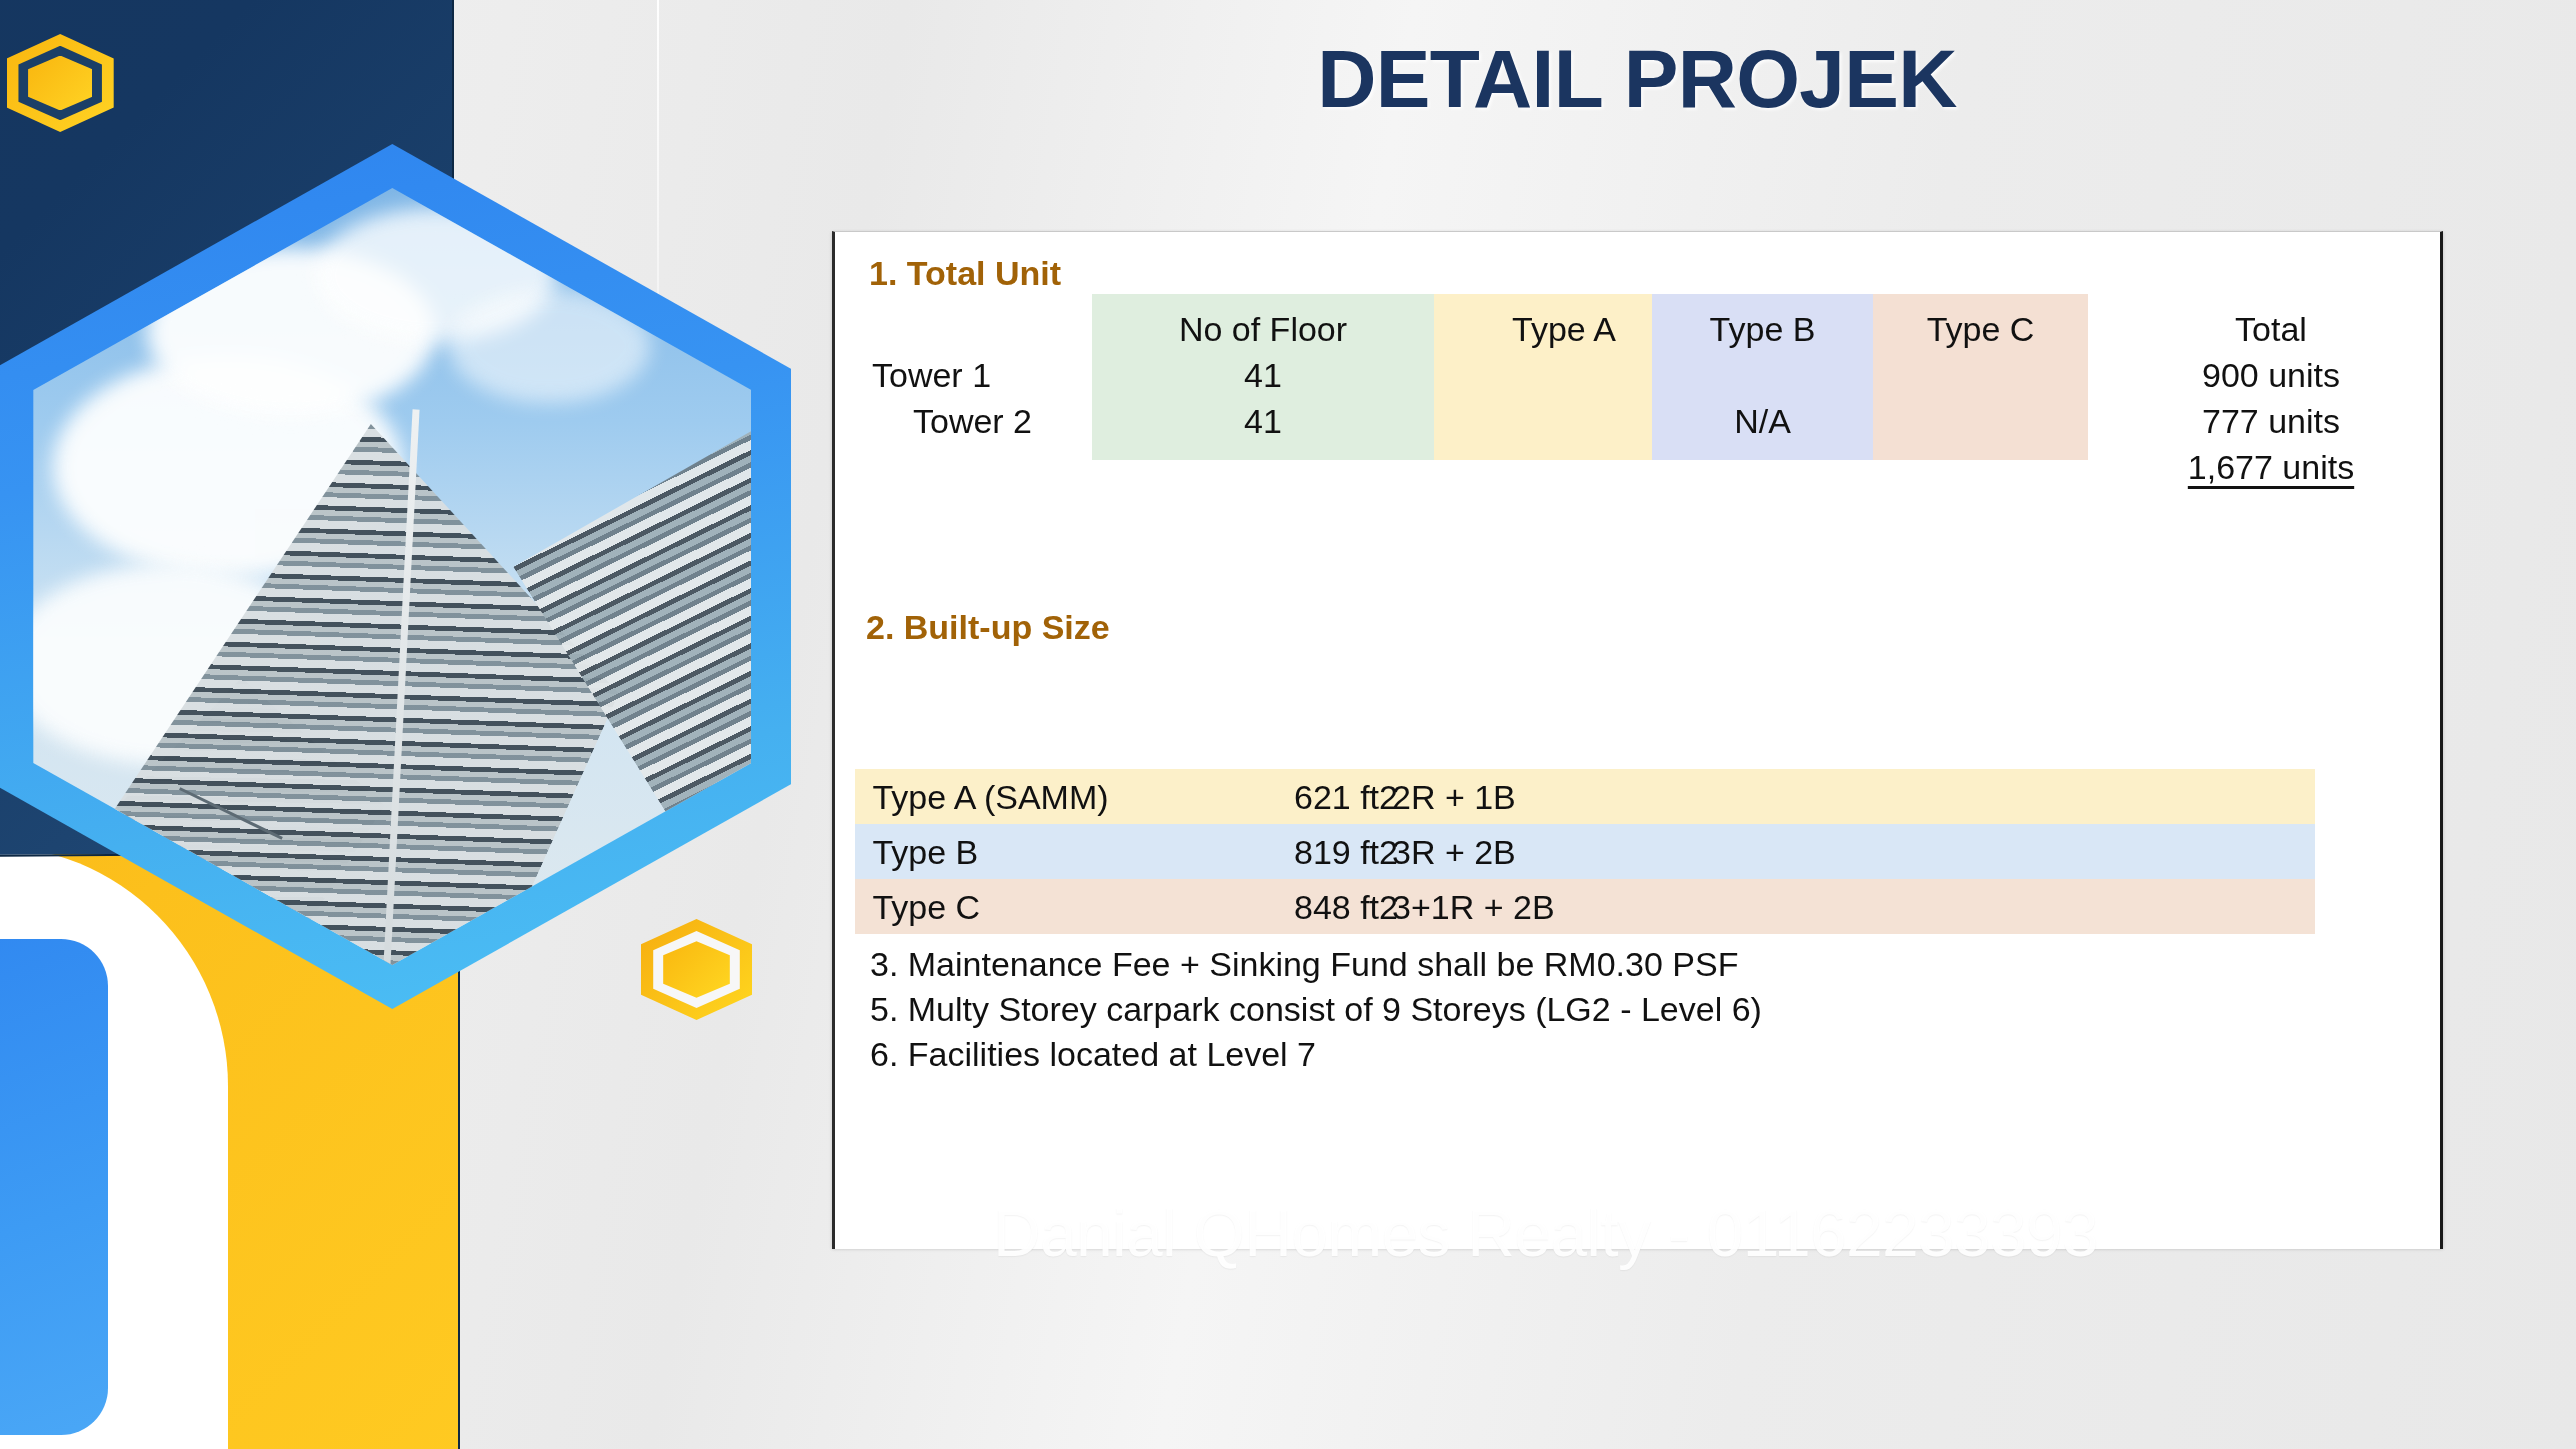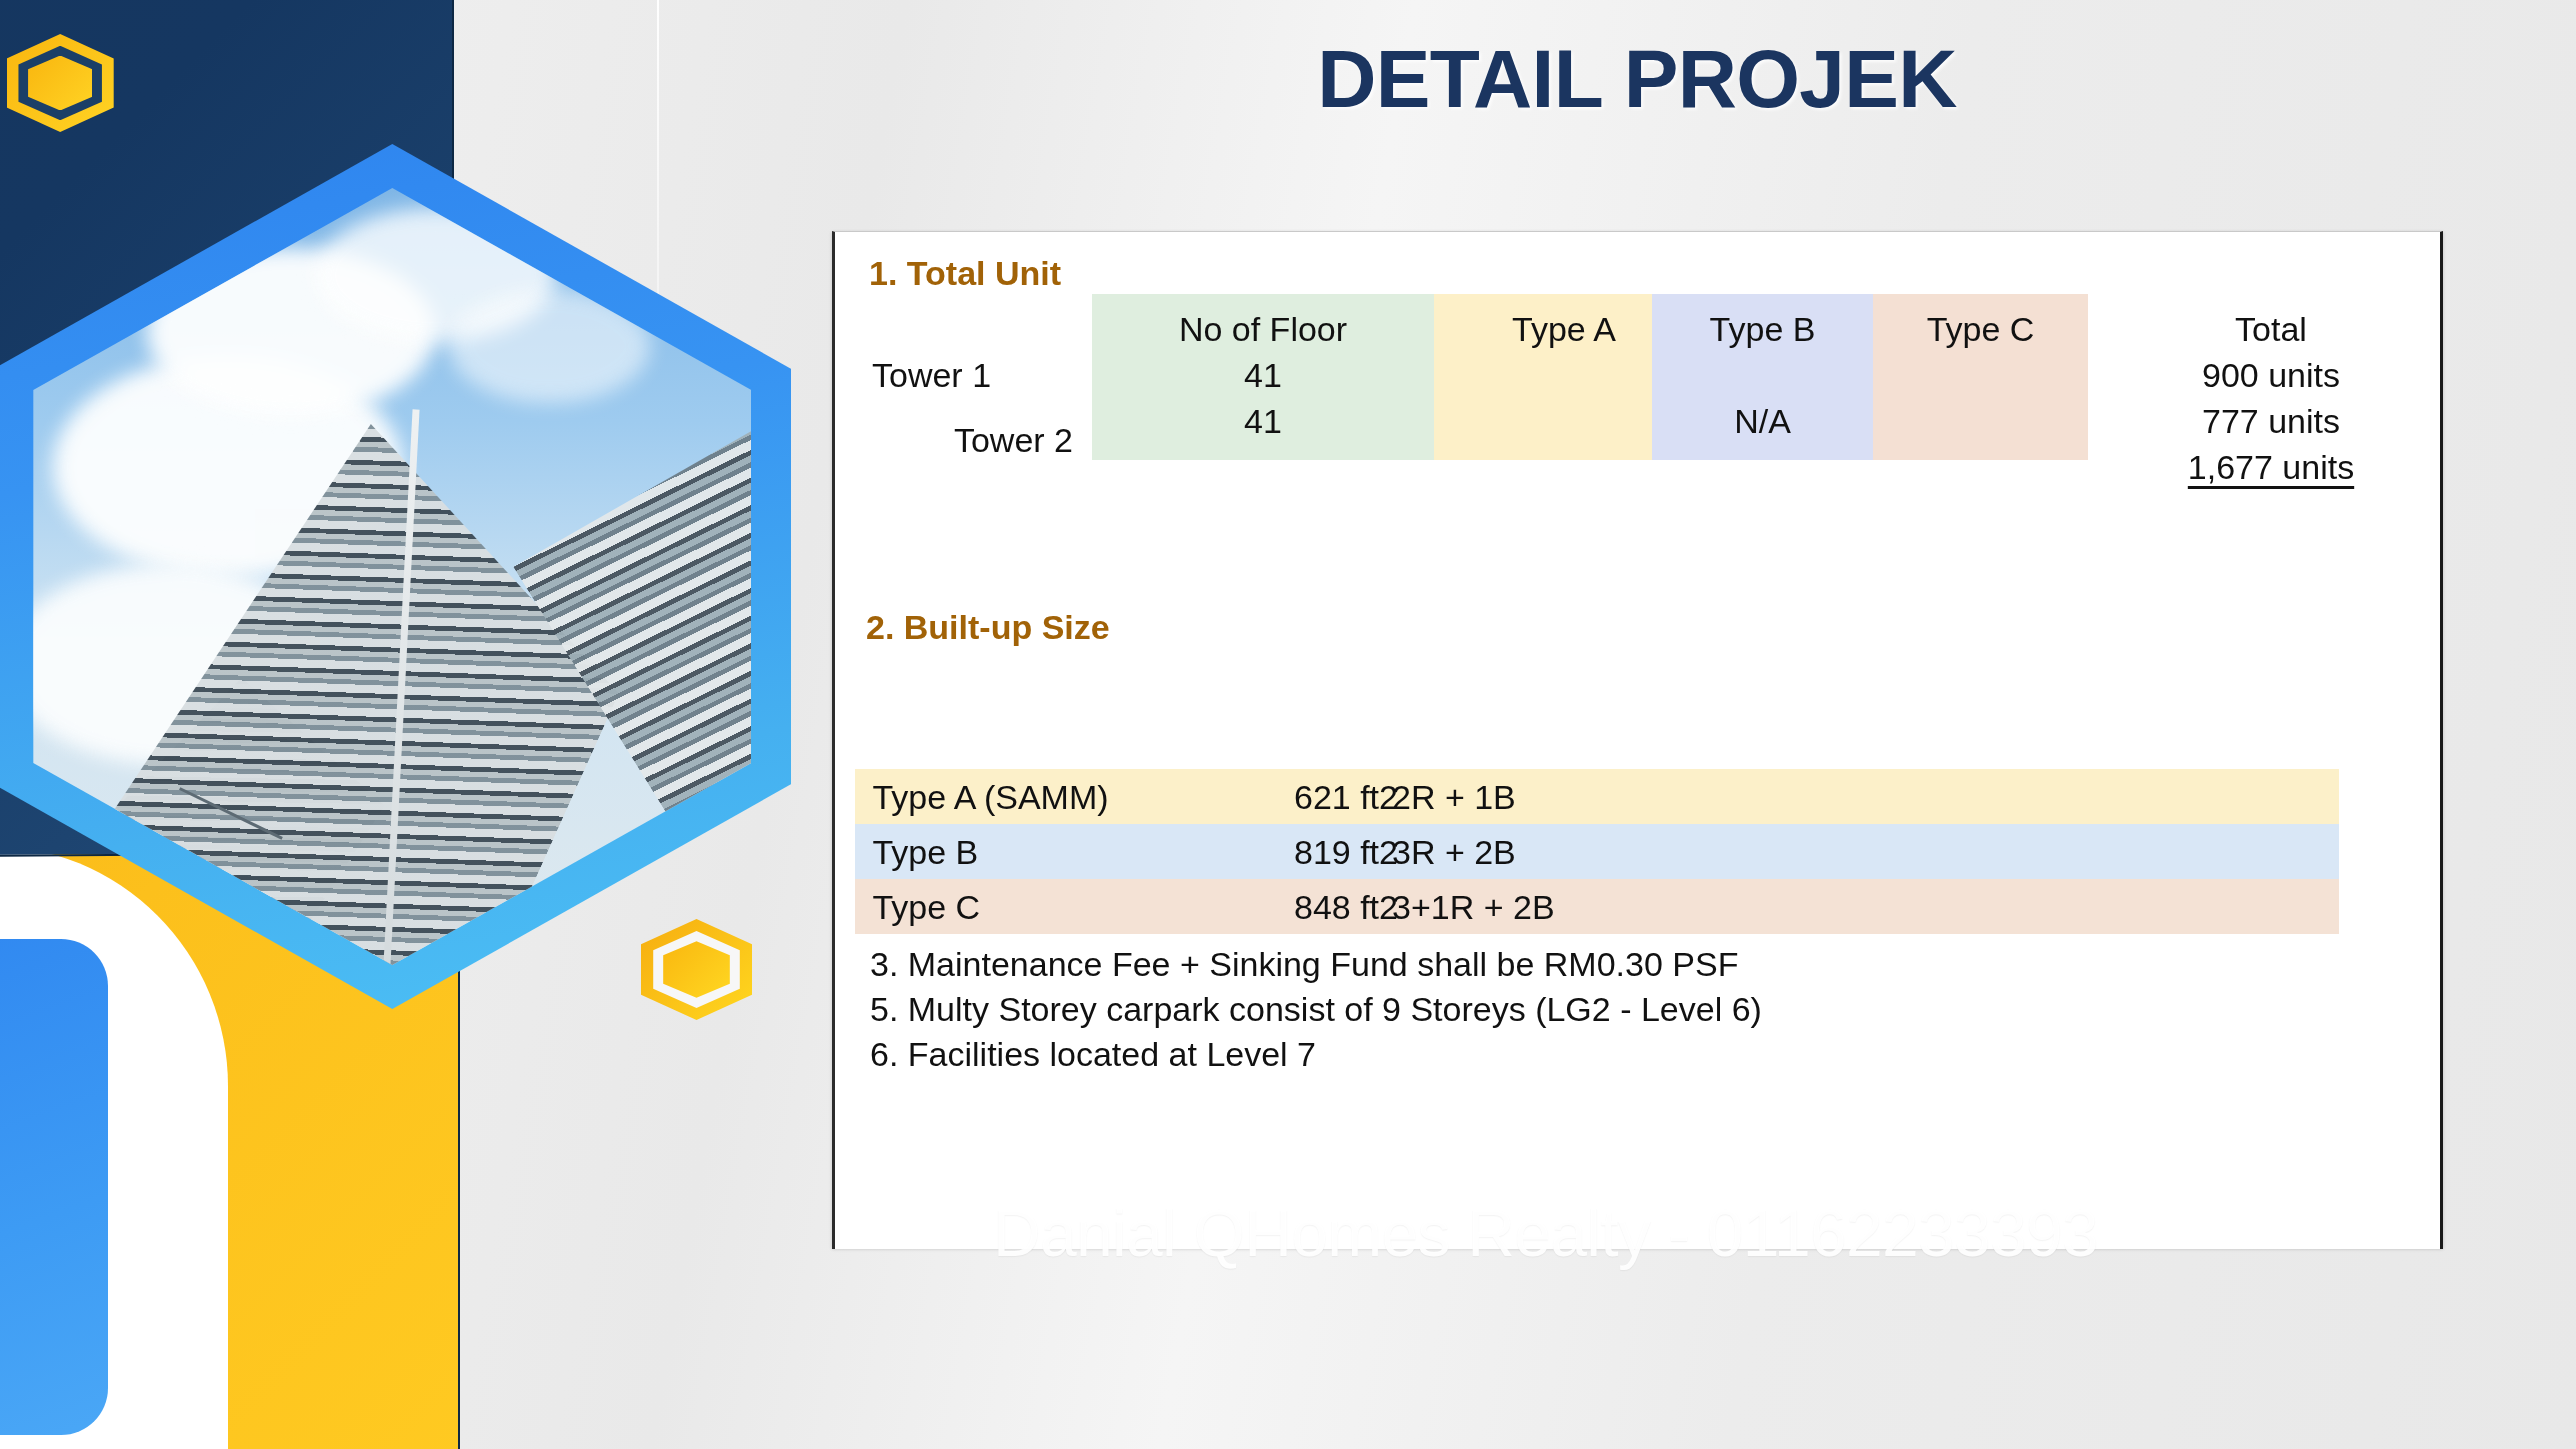--- a/index.html
+++ b/index.html
@@ -175,21 +175,21 @@
   .band{position:absolute;top:0;height:166px;}
   .band.green{left:257px;width:342px;background:#dfeedf;}
   .band.yellow{left:599px;width:218px;background:#fdf0c8;}
   .band.blue{left:817px;width:221px;background:#d9dff5;}
   .band.peach{left:1038px;width:215px;background:#f4e0d3;}
 
   .uh{position:absolute;top:16px;font-size:34px;color:#111;text-align:center;white-space:nowrap;}
   .ucell{position:absolute;font-size:34px;color:#111;white-space:nowrap;}
 
   
-  .brow{position:absolute;left:20px;width:1460px;height:55px;padding-left:24px;}
+  .brow{position:absolute;left:20px;width:1460px;height:55px;}
   .brow .bg{position:absolute;inset:0;}
   .brow .name{position:absolute;left:17.4px;top:9.4px;font-size:34px;color:#111;white-space:nowrap;}
   .brow .size{position:absolute;left:439px;top:9.4px;font-size:34px;color:#111;white-space:nowrap;}
   .brow .rooms{position:absolute;left:537px;top:9.4px;font-size:34px;color:#111;white-space:nowrap;}
   #brow-0{top:537px;}
   #brow-1{top:592px;}
   #brow-2{top:647px;}
   #brow-0 .bg{background:#fcf0c9;}
   #brow-1 .bg{background:#d9e7f6;}
   #brow-2 .bg{background:#f4e2d5;}
@@ -264,21 +264,21 @@
       <div class="uh" style="left:635px;width:188px;">Type A</div>
       <div class="uh" style="left:817px;width:221px;">Type B</div>
       <div class="uh" style="left:1038px;width:215px;">Type C</div>
       <div class="uh" style="left:1295px;width:282px;">Total</div>
 
       <div class="ucell" style="left:37px;top:62px;width:201px;text-align:left;">Tower 1</div>
       <div class="ucell" style="left:257px;top:62px;width:342px;text-align:center;">41</div>
       <div class="ucell" style="left:817px;top:62px;width:221px;text-align:center;"></div>
       <div class="ucell" style="left:1295px;top:62px;width:282px;text-align:center;">900 units</div>
 
-      <div class="ucell" style="left:37px;top:108px;width:201px;text-align:right;margin-top:19px;">Tower 2</div>
+      <div class="ucell" style="left:37px;top:108px;width:201px;text-align:center;">Tower 2</div>
       <div class="ucell" style="left:257px;top:108px;width:342px;text-align:center;">41</div>
       <div class="ucell" style="left:817px;top:108px;width:221px;text-align:center;">N/A</div>
       <div class="ucell" style="left:1295px;top:108px;width:282px;text-align:center;">777 units</div>
 
       <div class="ucell u" style="left:1295px;top:154px;width:282px;text-align:center;">1,677 units</div>
     </div>
 
     <div class="sec-label" id="label-builtup">2. Built-up Size</div>
 
     <div class="brow" id="brow-0">

